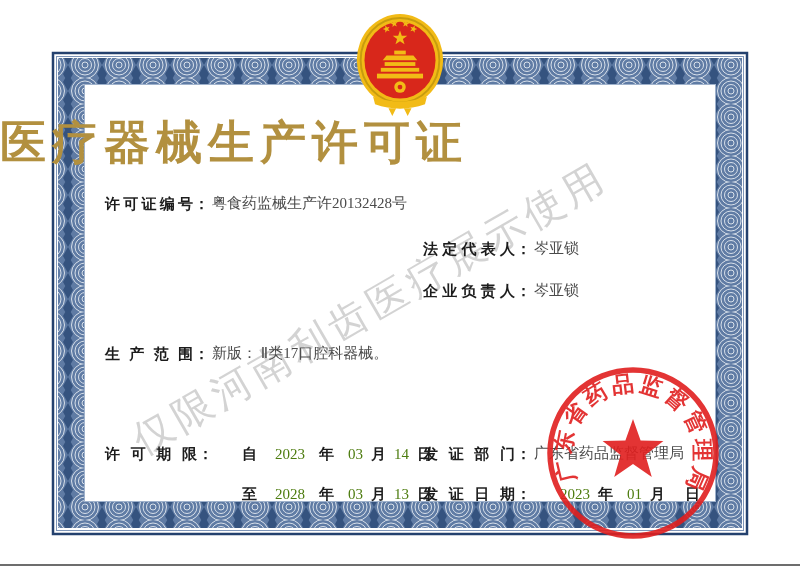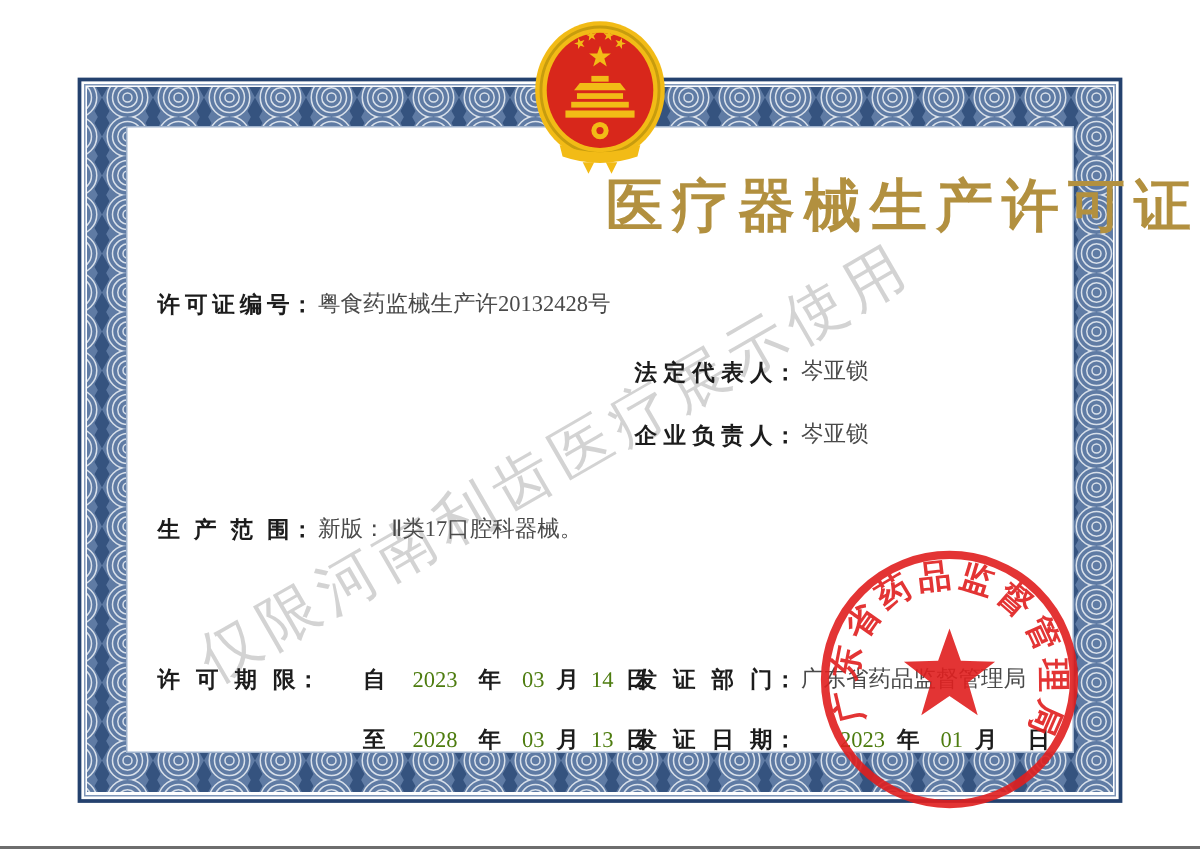--- a/index.html
+++ b/index.html
@@ -7,22 +7,22 @@
           font-family:"Liberation Sans",sans-serif;}
   .page-edge{position:absolute;left:0;right:0;bottom:0;height:2px;background:#6d6d6d;}
 
   
   .frame{position:absolute;left:0;top:0;z-index:1;}
 
   
   .emblem{position:absolute;left:352px;top:12px;width:96px;height:106px;z-index:4;}
 
   
-  .title{position:absolute;left:0;top:112px;width:100%;text-align:right;z-index:3;
-         font-family:"Liberation Serif",serif;font-weight:bold;font-size:38px;
+  .title{position:absolute;left:0;top:112px;width:100%;text-align:left;z-index:3;
+         font-family:"Liberation Serif",serif;font-weight:bold;font-size:46px;
          letter-spacing:6px;color:#b2903f;}
 
   
   .watermark{position:absolute;left:150px;top:412px;z-index:2;white-space:nowrap;
              font-family:"Liberation Serif",serif;font-size:40px;letter-spacing:5px;
              color:rgba(158,158,158,0.45);transform:rotate(-30deg);transform-origin:0 100%;}
 
   
   .content{position:absolute;inset:0;z-index:3;font-size:15px;color:#1c1c1c;}
   .fieldrow{position:absolute;white-space:nowrap;line-height:19px;}

